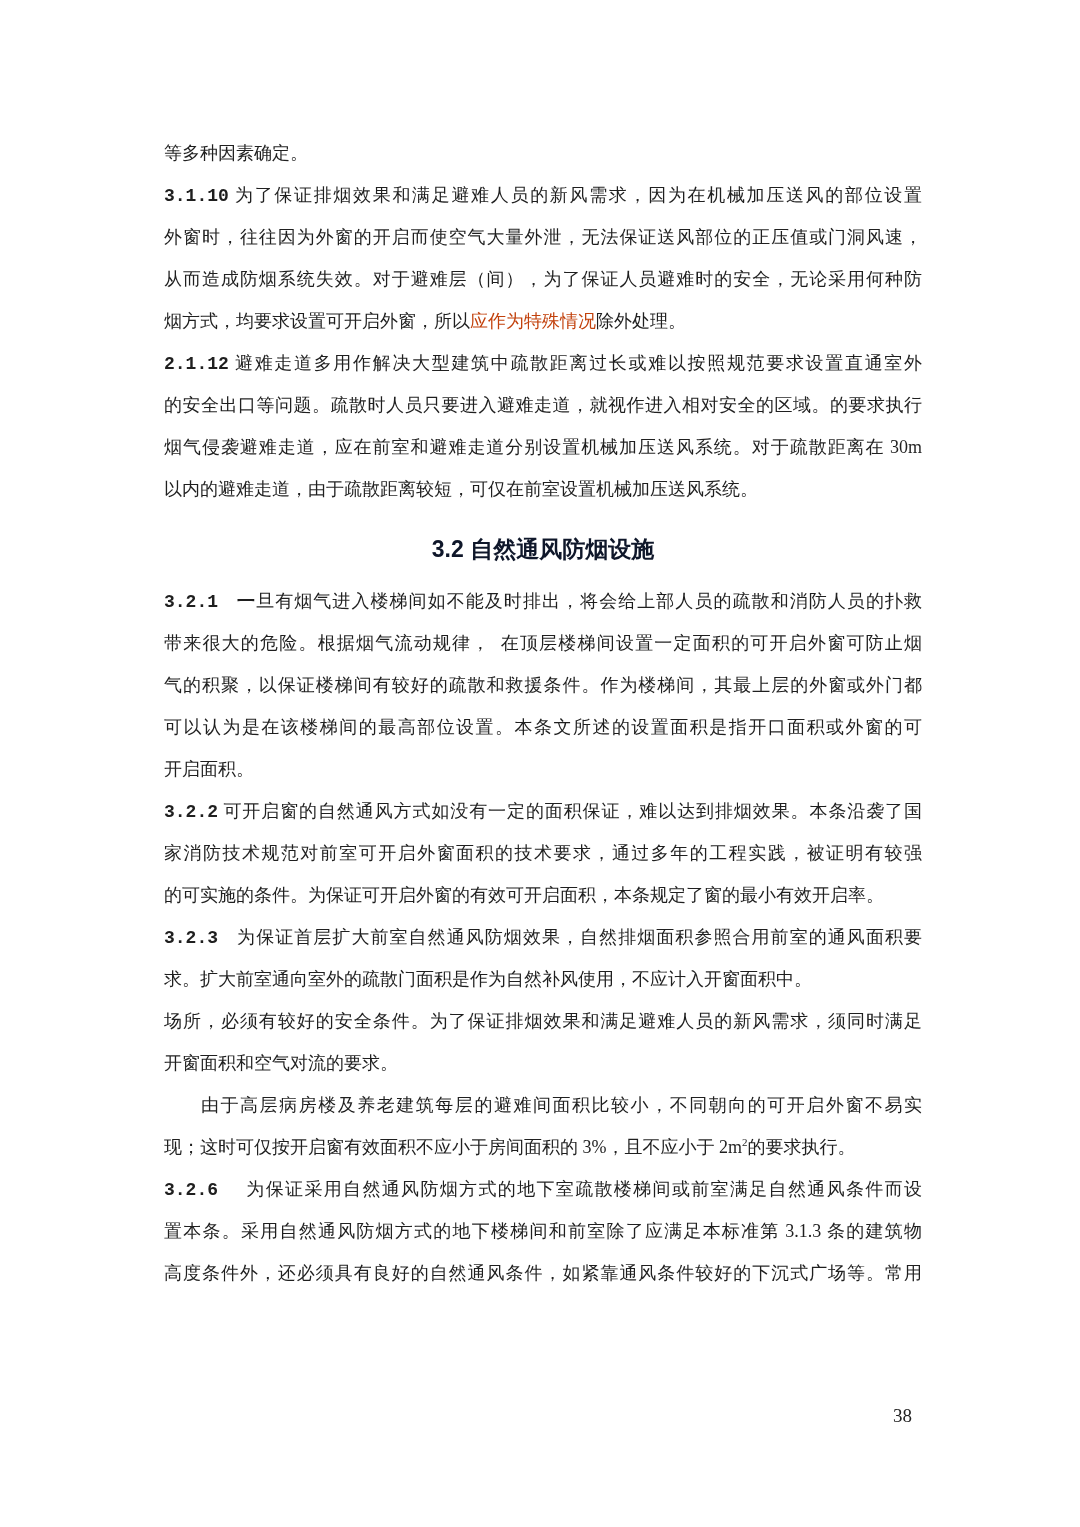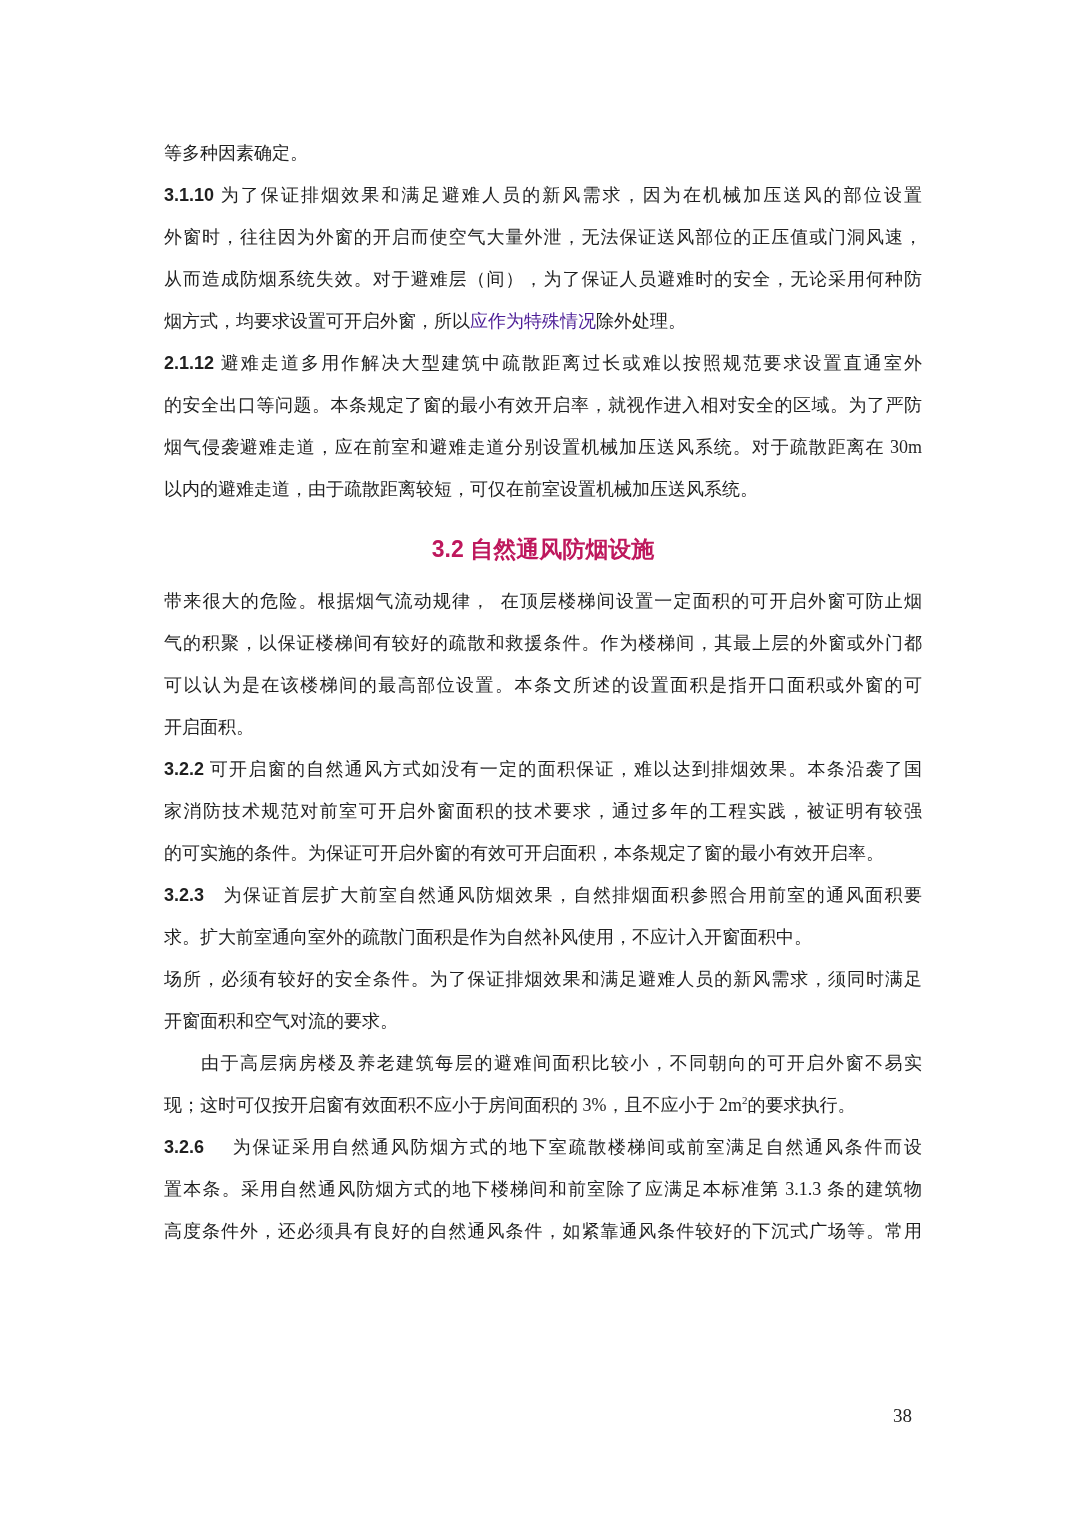--- a/index.html
+++ b/index.html
@@ -27,40 +27,40 @@
     white-space:pre-wrap;
     overflow:hidden;
   }
   .line.left{
     text-align-last:left;
   }
   .line.indent{
     text-indent:37px;
   }
   .num{
-    font-family:Liberation Sans, sans-serif;
+    font-family:Liberation Mono, monospace;
     font-weight:bold;
   }
   .red{
-    color:#4c1d95;
+    color:#c2410c;
   }
   sup{
     font-size:11px;
     line-height:0;
   }
   .heading{
     font-family:"Liberation Sans","DejaVu Sans",sans-serif;
     font-weight:bold;
     font-size:23px;
     line-height:48px;
     height:48px;
     margin:15px 0 7px 0;
     text-align:center;
     text-align-last:center;
-    color:#be185d;
+    color:#0f172a;
     white-space:pre-wrap;
   }
   .page-number{
     position:absolute;
     top:1396px;
     right:168px;
     font-family:"Liberation Serif","DejaVu Serif",serif;
     font-size:19px;
     color:#222222;
     margin-top:9px;
@@ -70,24 +70,25 @@
 <body>
 
 <div class="page">
   <div class="content" id="doc-lines">
       <div class="line left"><span>等多种因素确定。</span></div>
       <div class="line"><span class="num">3.1.10</span><span> 为了保证排烟效果和满足避难人员的新风需求，因为在机械加压送风的部位设置</span></div>
       <div class="line"><span>外窗时，往往因为外窗的开启而使空气大量外泄，无法保证送风部位的正压值或门洞风速，</span></div>
       <div class="line"><span>从而造成防烟系统失效。对于避难层（间），为了保证人员避难时的安全，无论采用何种防</span></div>
       <div class="line left"><span>烟方式，均要求设置可开启外窗，所以</span><span class="red">应作为特殊情况</span><span>除外处理。</span></div>
       <div class="line"><span class="num">2.1.12</span><span> 避难走道多用作解决大型建筑中疏散距离过长或难以按照规范要求设置直通室外</span></div>
-      <div class="line"><span>的安全出口等问题。本条规定了窗的最小有效开启率，就视作进入相对安全的区域。为了严防</span></div>
+      <div class="line"><span>的安全出口等问题。疏散时人员只要进入避难走道，就视作进入相对安全的区域。的要求执行</span></div>
       <div class="line"><span>烟气侵袭避难走道，应在前室和避难走道分别设置机械加压送风系统。对于疏散距离在 30m</span></div>
       <div class="line left"><span>以内的避难走道，由于疏散距离较短，可仅在前室设置机械加压送风系统。</span></div>
       <div class="heading"><span>3.2 自然通风防烟设施</span></div>
+      <div class="line"><span class="num">3.2.1</span><span>  </span><span class="num">一</span><span>旦有烟气进入楼梯间如不能及时排出，将会给上部人员的疏散和消防人员的扑救</span></div>
       <div class="line"><span>带来很大的危险。根据烟气流动规律， 在顶层楼梯间设置一定面积的可开启外窗可防止烟</span></div>
       <div class="line"><span>气的积聚，以保证楼梯间有较好的疏散和救援条件。作为楼梯间，其最上层的外窗或外门都</span></div>
       <div class="line"><span>可以认为是在该楼梯间的最高部位设置。本条文所述的设置面积是指开口面积或外窗的可</span></div>
       <div class="line left"><span>开启面积。</span></div>
       <div class="line"><span class="num">3.2.2</span><span> 可开启窗的自然通风方式如没有一定的面积保证，难以达到排烟效果。本条沿袭了国</span></div>
       <div class="line"><span>家消防技术规范对前室可开启外窗面积的技术要求，通过多年的工程实践，被证明有较强</span></div>
       <div class="line left"><span>的可实施的条件。为保证可开启外窗的有效可开启面积，本条规定了窗的最小有效开启率。</span></div>
       <div class="line"><span class="num">3.2.3</span><span>  为保证首层扩大前室自然通风防烟效果，自然排烟面积参照合用前室的通风面积要</span></div>
       <div class="line left"><span>求。扩大前室通向室外的疏散门面积是作为自然补风使用，不应计入开窗面积中。</span></div>
       <div class="line"><span>场所，必须有较好的安全条件。为了保证排烟效果和满足避难人员的新风需求，须同时满足</span></div>

